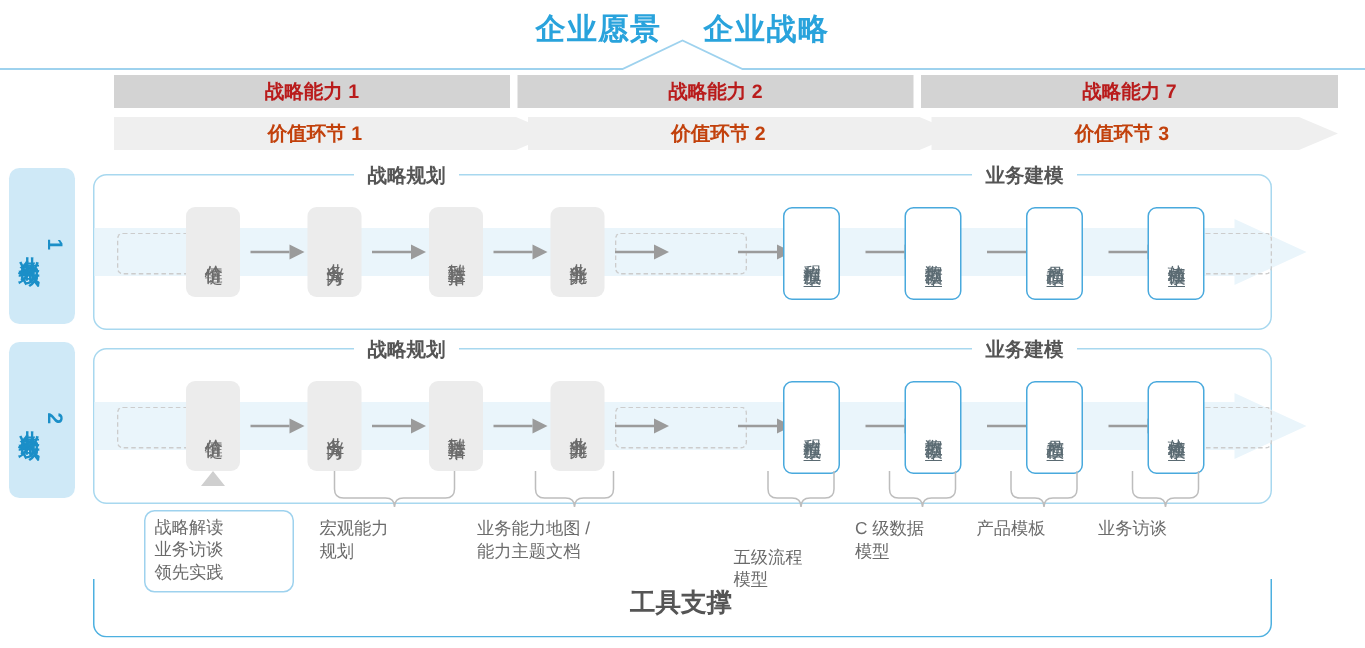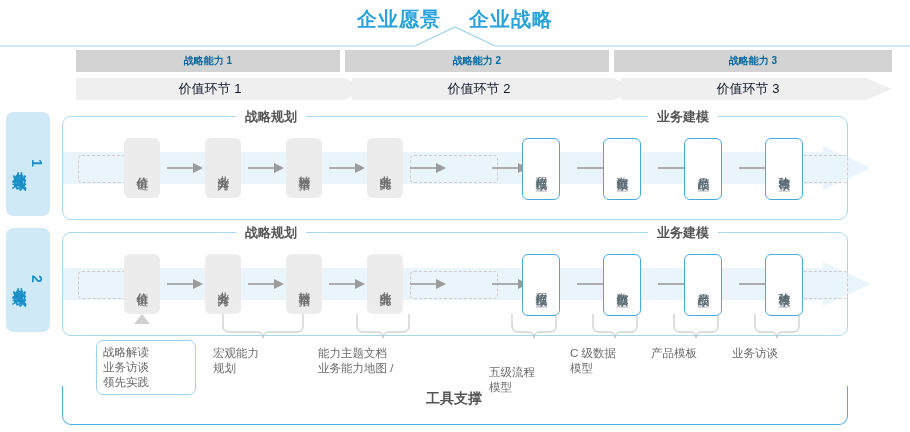--- a/index.html
+++ b/index.html
@@ -19,24 +19,24 @@
   }
   .title-txt{
     color:#29a3dc;font-size:20px;font-weight:bold;letter-spacing:1px;
     white-space:nowrap;
   }
   .title-vee{position:absolute;left:0;top:24px;width:910px;height:24px;}
 
   
   .cap-bar{position:absolute;height:22px;background:#d3d3d3;
     display:flex;align-items:center;justify-content:center;
-    font-size:10px;font-weight:bold;color:#0369a1;}
+    font-size:13px;font-weight:bold;color:#b91c1c;}
   .val-chev{position:absolute;height:22px;background:#efefef;
     display:flex;align-items:center;justify-content:center;
-    font-size:13px;color:#0f172a;}
+    font-size:13px;color:#c2410c;font-weight:bold;}
 
   
   .side{
     position:absolute;left:6px;width:44px;
     background:#cfe9f7;border-radius:7px;
     display:flex;align-items:center;justify-content:center;
   }
   .side span{
     writing-mode:vertical-rl;text-orientation:upright;
     color:#1b8fc8;font-weight:bold;font-size:14px;letter-spacing:2px;
@@ -79,40 +79,40 @@
   }
 
   
   .foot{
     position:absolute;left:62px;width:784px;
     border:1px solid #4db0e0;border-top:none;
     border-radius:0 0 9px 9px;
   }
   .foot-txt{
     position:absolute;width:100%;text-align:center;
-    font-size:14px;font-weight:bold;color:#555;
+    font-size:17px;font-weight:bold;color:#555;
   }
   svg{display:block;overflow:visible;}
 </style>
 </head>
 <body>
 
 <div class="root">
 
   <div class="title-row">
     <div class="title-txt">企业愿景</div>
     <div class="title-txt">企业战略</div>
   </div>
   <svg class="title-vee" width="910" height="24">
     <path d="M0,22 L415,22 L455,3 L495,22 L910,22" fill="none" stroke="#9ed2ee" stroke-width="1.2"></path>
   </svg>
 
   <div class="cap-bar" style="left:76px;top:50px;width:264px;">战略能力 1</div>
   <div class="cap-bar" style="left:345px;top:50px;width:264px;">战略能力 2</div>
-  <div class="cap-bar" style="left:614px;top:50px;width:278px;">战略能力 3</div>
+  <div class="cap-bar" style="left:614px;top:50px;width:278px;">战略能力 7</div>
 
   <svg style="position:absolute;left:76px;top:78px;" width="816" height="22">
     <path d="M0,0 H268 L294,11 L268,22 H0 Z" fill="#efefef"></path>
     <path d="M276,0 H537 L563,11 L537,22 H276 Z" fill="#efefef"></path>
     <path d="M545,0 H790 L816,11 L790,22 H545 Z" fill="#efefef"></path>
   </svg>
   <div class="val-chev" style="left:76px;top:78px;width:268px;background:transparent;">价值环节 1</div>
   <div class="val-chev" style="left:345px;top:78px;width:268px;background:transparent;text-align:center;">价值环节 2</div>
   <div class="val-chev" style="left:614px;top:78px;width:268px;background:transparent;">价值环节 3</div>
 
@@ -239,22 +239,22 @@
     <div>业务访谈</div>
     <div>领先实践</div>
   </div>
 
   <div class="blab" style="left:213px;top:346px;width:100px;">
     <div>宏观能力</div>
     <div>规划</div>
   </div>
 
   <div class="blab" style="left:318px;top:346px;width:130px;">
+    <div>业务能力地图 /</div>
     <div>能力主题文档</div>
-    <div>业务能力地图 /</div>
   </div>
 
   <div class="blab" style="left:489px;top:346px;width:90px;margin-top:19px;">
     <div>五级流程</div>
     <div>模型</div>
   </div>
 
   <div class="blab" style="left:570px;top:346px;width:90px;">
     <div>C 级数据</div>
     <div>模型</div>

